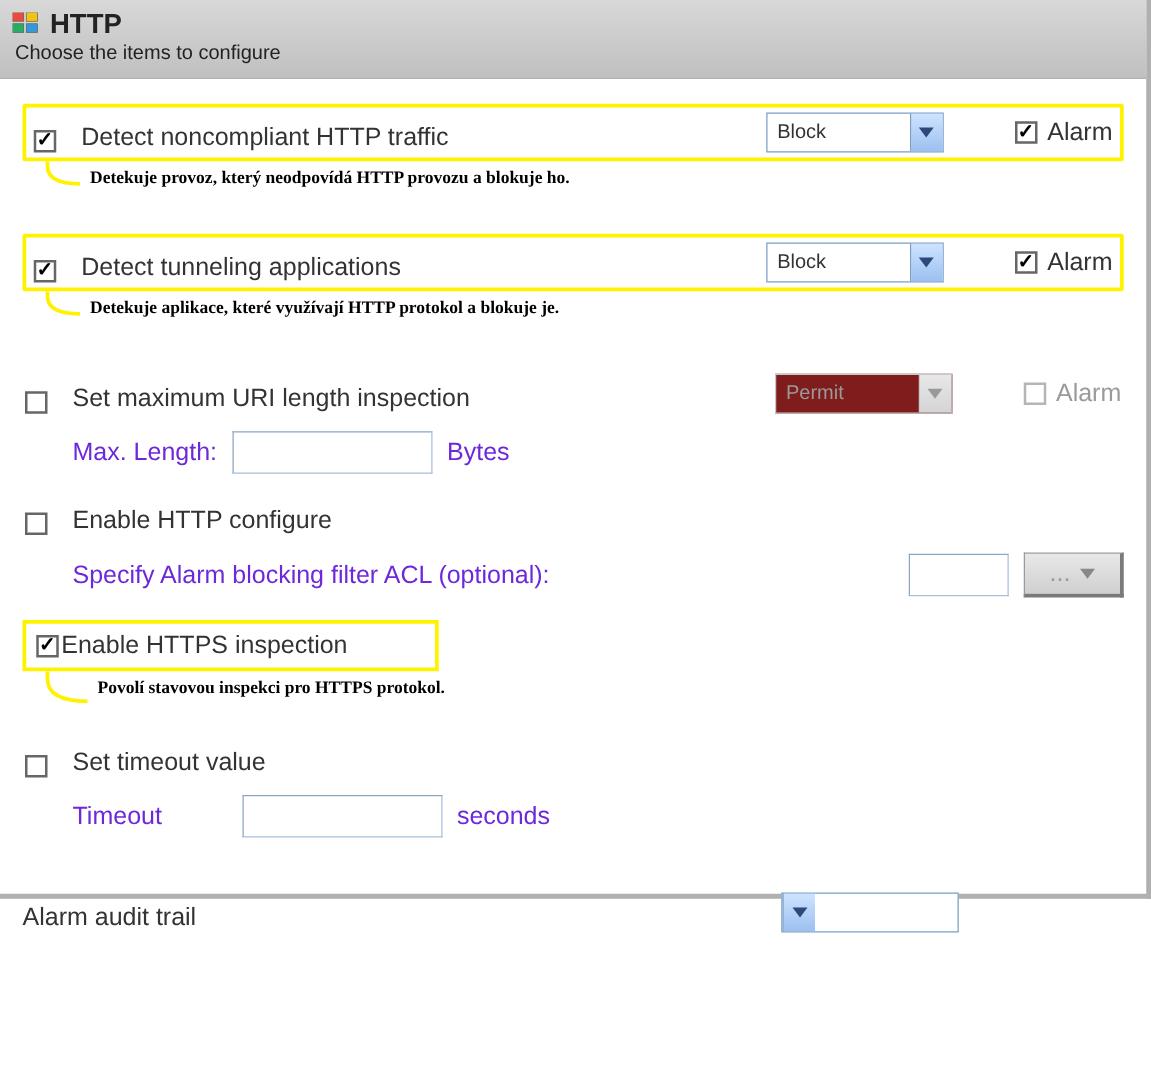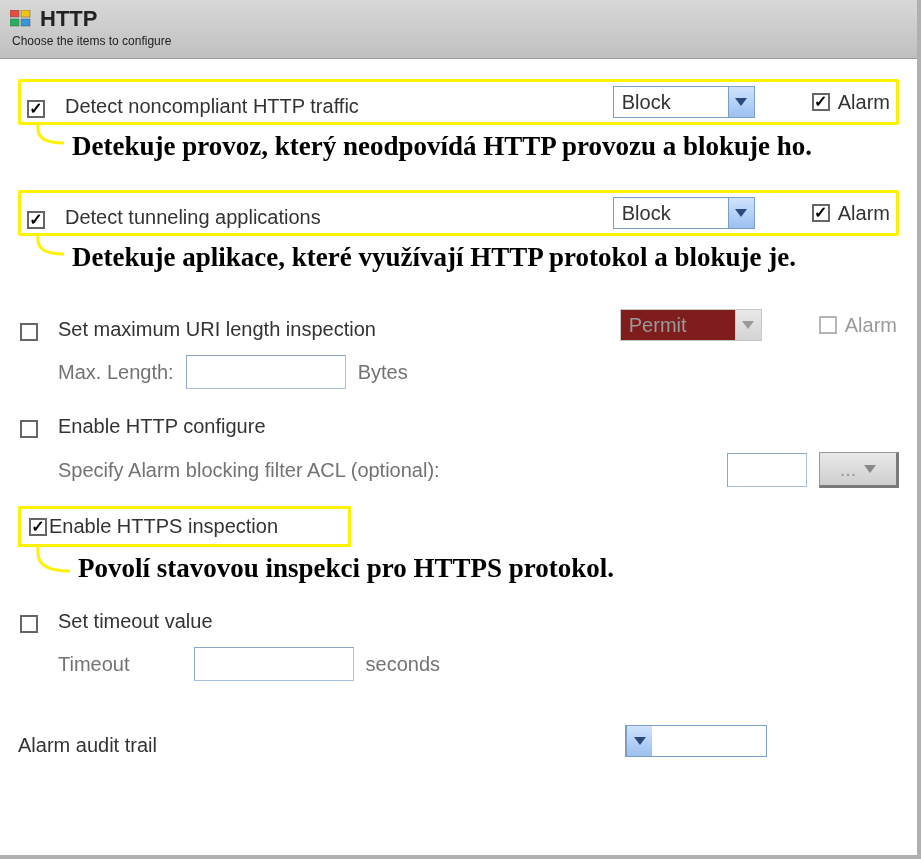--- a/index.html
+++ b/index.html
@@ -7,35 +7,35 @@
   body {
     width: 921px;
     height: 859px;
     font-family: Arial, Helvetica, sans-serif;
     font-size: 20px;
     color: #333;
     background: #fff;
   }
   .frame {
     width: 921px;
-    height: 859px;
+    height: 719px;
     background: #fff;
     border-right: 4px solid #b0b0b0;
     border-bottom: 4px solid #b0b0b0;
     position: relative;
   }
   .titlebar {
     background: #c0c0c0;
     background: linear-gradient(#d8d8d8,#c0c0c0);
     padding: 6px 10px 10px 10px;
     border-bottom: 1px solid #9a9a9a;
   }
   .titlebar .title-row { display:flex; align-items:center; gap:8px; }
   .titlebar .title { font-weight:bold; font-size:22px; color:#222; }
-  .titlebar .subtitle { font-size:12px; color:#222; margin-top:2px; margin-left: 2px;}
+  .titlebar .subtitle { font-size:16px; color:#222; margin-top:2px; margin-left: 2px;}
   .app-icon svg { display:block; }
   .content { padding: 20px 18px 10px 18px; }
   .row {
     display:flex;
     align-items:flex-end;
     gap: 20px;
     padding: 8px 2px;
   }
   .hl {
     border: 3px solid #fff200;
@@ -51,21 +51,21 @@
   }
   .callout {
     display:flex;
     align-items:flex-start;
     margin: 0 0 28px 16px;
   }
   .callout svg { flex: 0 0 auto; }
   .callout .text {
     font-family: Georgia, 'Times New Roman', serif;
     font-weight: bold;
-    font-size: 27px;
+    font-size: 14px;
     color:#000;
     margin-left: 4px;
     margin-top: 6px;
   }
   .chk {
     width: 18px; height: 18px;
     border: 2px solid #666;
     background: #fff;
     display:inline-flex;
     align-items:center; justify-content:center;
@@ -89,42 +89,42 @@
     border: 1px solid #7b9ec7;
     background:#fff;
     height: 32px;
     width: 142px;
   }
   .combo.disabled { border-color:#c8c8c8; background:#7f1d1d; color:#9a9a9a;}
   .combo .val {
     flex:1 1 auto;
     padding: 2px 8px;
     display:flex; align-items:center;
-    font-size:20px;
+    font-size:16px;
   }
   .combo .btn {
     width: 26px;
     background: linear-gradient(#cfe3ff,#9cc0f0);
     border-left:1px solid #7b9ec7;
     display:flex; align-items:center; justify-content:center;
     cursor:pointer;
   }
   .combo.disabled .btn { background: linear-gradient(#e8e8e8,#d4d4d4); border-left-color:#c8c8c8; cursor:default;}
   .tri-down {
     width:0;height:0;border-left:6px solid transparent;border-right:6px solid transparent;border-top:8px solid #2b4a7b;
   }
   .combo.disabled .tri-down { border-top-color:#9a9a9a;}
   .alarm {
     display:inline-flex; align-items:center; gap:8px; margin-left:10px;
     min-width: 100px;
     padding-left: 47px;
   }
   .alarm .label.disabled { color:#9a9a9a;}
   .indent { padding-left: 40px; display:flex; align-items:center; gap:12px; margin: 6px 0 18px 0;}
-  .indent .label { color:#737373;}
+  .indent .label { color:#6d28d9;}
   .txt {
     height: 34px;
     border: 1px solid #a7c0dd;
     border-top-color:#8aa7c8;
     border-left-color:#8aa7c8;
     background:#fff;
     padding: 2px 6px;
     font-size:20px;
   }
   .txt.disabled { background:#fff; color:#9a9a9a;}

